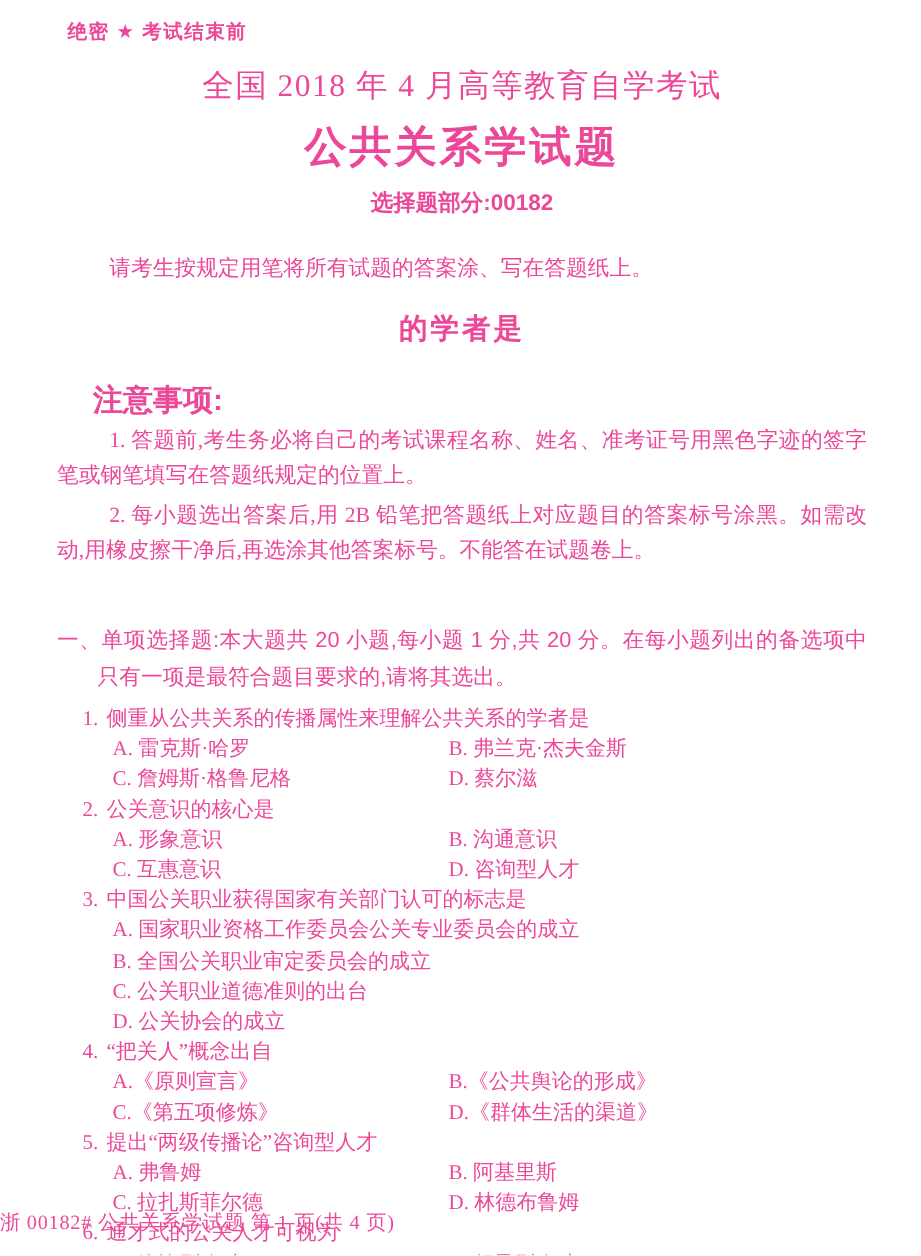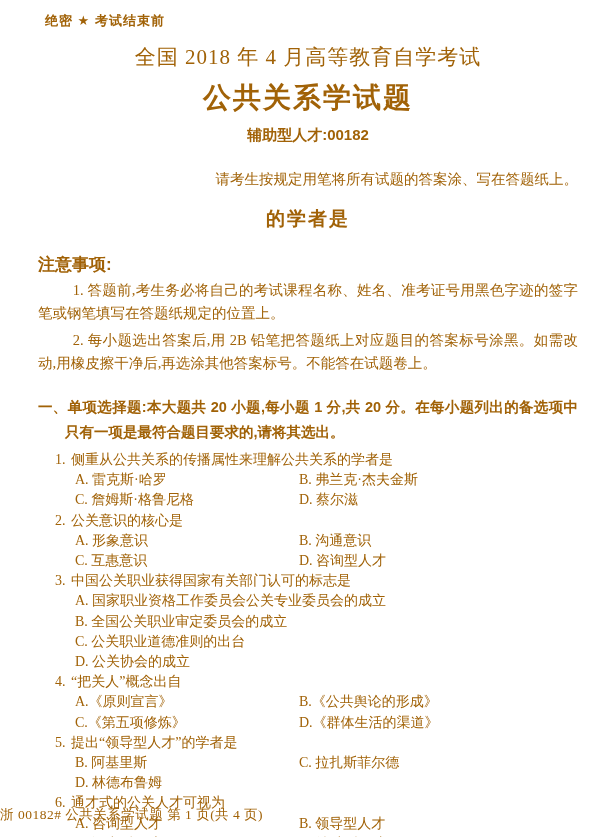--- a/index.html
+++ b/index.html
@@ -2,21 +2,21 @@
 <html lang="zh"><head>
 <meta charset="utf-8">
 <style>
   html, body { margin: 0; padding: 0; background: #ffffff; }
   .page {
     position: relative;
     width: 614px;
     height: 837px;
     margin: 0 auto;
     background: #ffffff;
-    color: #a16207;
+    color: #ec4899;
     font-family: "Liberation Serif", "DejaVu Serif", serif;
     overflow: hidden;
     box-sizing: border-box;
     padding: 12px 36px 0 38px;
   }
   .classification {
     font-family: "Liberation Sans", "DejaVu Sans", sans-serif;
     font-weight: bold;
     font-size: 13px;
     padding-left: 7px;
@@ -41,50 +41,50 @@
     text-align: center;
     font-size: 15px;
     font-weight: bold;
     margin-top: 9px;
   }
   .instruction {
     font-size: 14.5px;
     margin: 24px 0 0 0;
     text-indent: 2.4em;
     line-height: 21px;
-    text-align: right;
   }
   .part-title {
     font-family: "Liberation Sans", "DejaVu Sans", sans-serif;
     text-align: center;
     font-size: 19px;
     font-weight: bold;
     margin-top: 16px;
     letter-spacing: 2px;
   }
   .notes-title {
     font-family: "Liberation Sans", "DejaVu Sans", sans-serif;
     font-weight: bold;
-    font-size: 17px;
+    font-size: 20px;
     margin-top: 21px;
+    margin-left: 24px;
   }
   .note {
     font-size: 14.5px;
     line-height: 22.5px;
     margin: 3px 0 0 0;
     text-indent: 2.4em;
     text-align: justify;
   }
   .note + .note { margin-top: 5px; }
   .section-heading {
     font-family: "Liberation Sans", "DejaVu Sans", sans-serif;
-    font-weight: bold;
+    font-weight: normal;
     font-size: 14.5px;
     line-height: 25px;
-    margin-top: 21px;
+    margin-top: 37px;
     padding-left: 27px;
     text-indent: -27px;
     text-align: justify;
   }
   .questions { margin-top: 5px; }
   .question { font-size: 14px; line-height: 20.2px; }
   .q-line { padding-left: 17px; }
   .q-num { display: inline-block; min-width: 16px; }
   .options { margin-left: 37px; }
   .options.two-col {
@@ -106,21 +106,21 @@
 <body>
 
 <div class="page">
 
   <div class="classification">绝密 ★ 考试结束前</div>
 
   <div class="exam-session">全国 2018 年 4 月高等教育自学考试</div>
 
   <h1 class="paper-title">公共关系学试题</h1>
 
-  <div class="course-code">辅助型人才:00182</div>
+  <div class="course-code">选择题部分:00182</div>
 
   <p class="instruction">请考生按规定用笔将所有试题的答案涂、写在答题纸上。</p>
 
   <div class="part-title">的学者是</div>
 
   <div class="notes-title">注意事项:</div>
   <p class="note">1. 答题前,考生务必将自己的考试课程名称、姓名、准考证号用黑色字迹的签字笔或钢笔填写在答题纸规定的位置上。</p>
   <p class="note">2. 每小题选出答案后,用 2B 铅笔把答题纸上对应题目的答案标号涂黑。如需改动,用橡皮擦干净后,再选涂其他答案标号。不能答在试题卷上。</p>
 
   <div class="section-heading">一、单项选择题:本大题共 20 小题,每小题 1 分,共 20 分。在每小题列出的备选项中只有一项是最符合题目要求的,请将其选出。</div>
@@ -161,22 +161,23 @@
       <div class="q-line"><span class="q-num">4.</span><span>“把关人”概念出自</span></div>
       <div class="options two-col">
         <span class="opt">A.《原则宣言》</span>
         <span class="opt">B.《公共舆论的形成》</span>
         <span class="opt">C.《第五项修炼》</span>
         <span class="opt">D.《群体生活的渠道》</span>
       </div>
     </div>
 
     <div class="question">
-      <div class="q-line"><span class="q-num">5.</span><span>提出“领导型人才”的学者是</span></div>
+      <div class="q-line"><span class="q-num">5.</span><span>提出“两级传播论”咨询型人才</span></div>
       <div class="options two-col">
+        <span class="opt">A. 弗鲁姆</span>
         <span class="opt">B. 阿基里斯</span>
         <span class="opt">C. 拉扎斯菲尔德</span>
         <span class="opt">D. 林德布鲁姆</span>
       </div>
     </div>
 
     <div class="question">
       <div class="q-line"><span class="q-num">6.</span><span>通才式的公关人才可视为</span></div>
       <div class="options two-col">
         <span class="opt">A. 咨询型人才</span>

